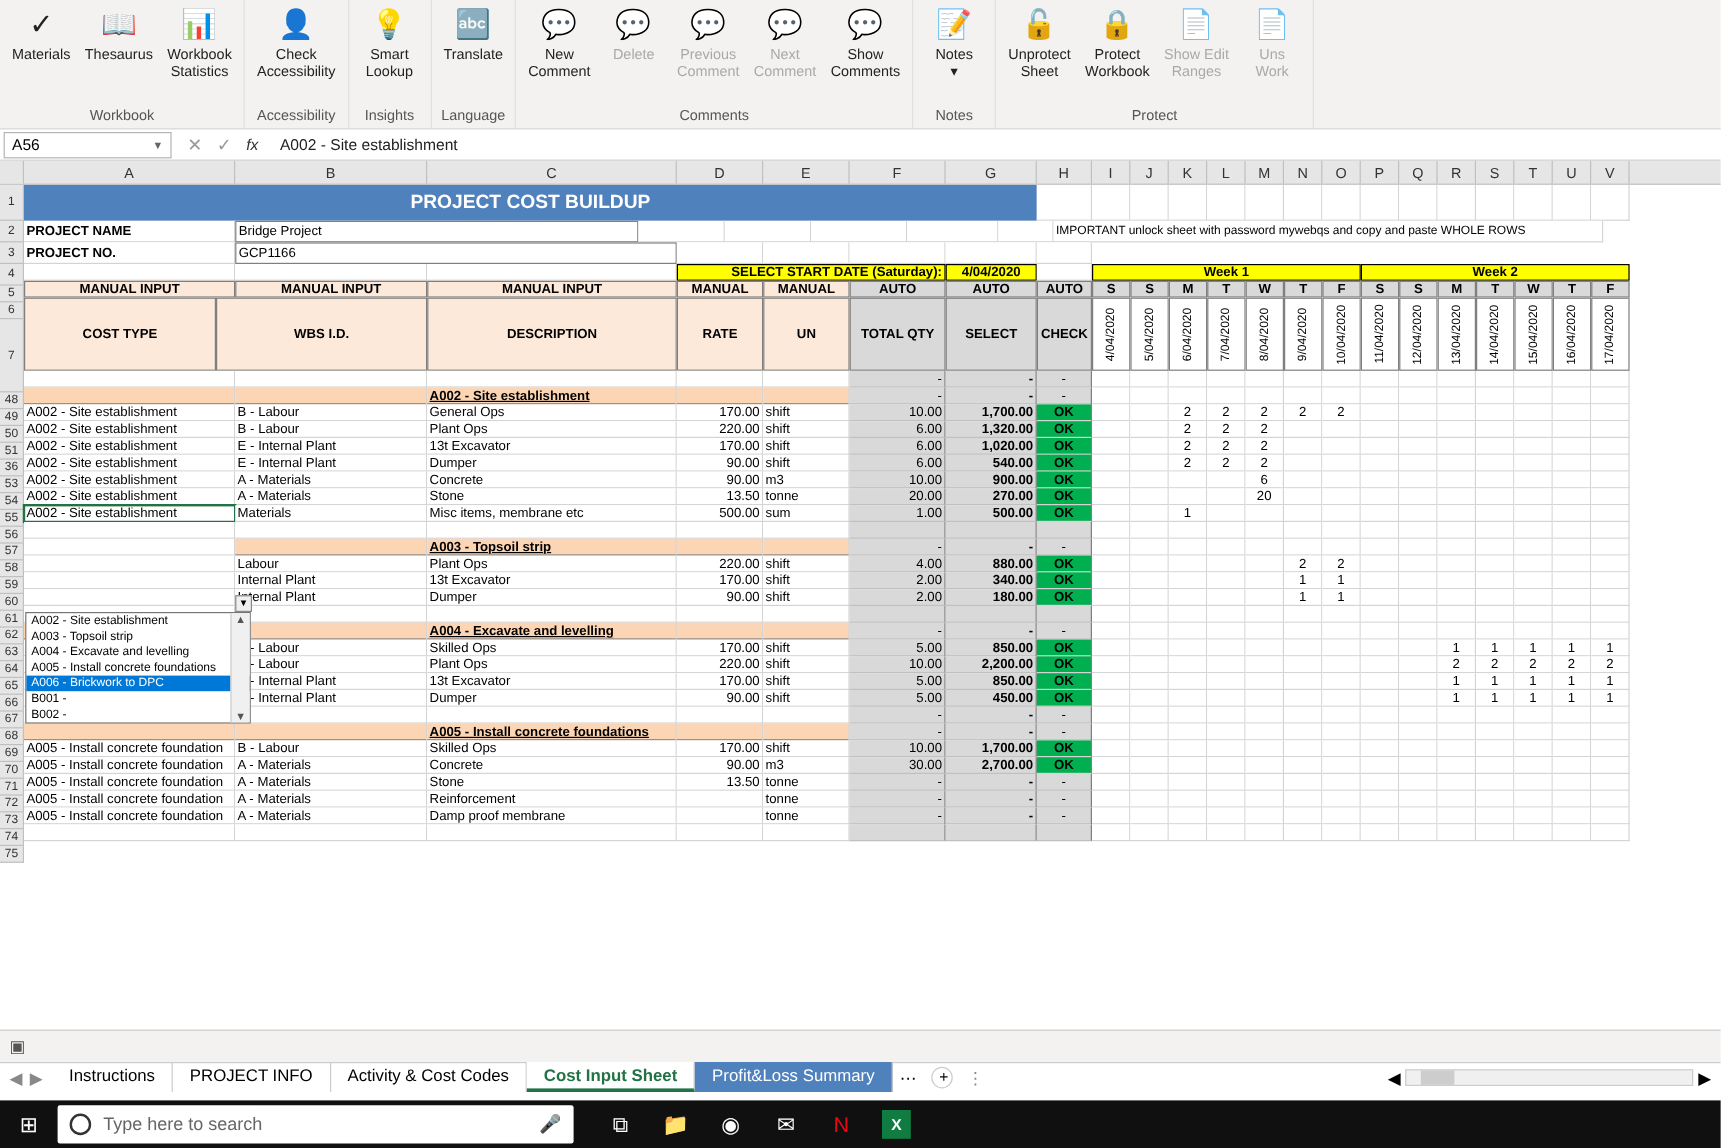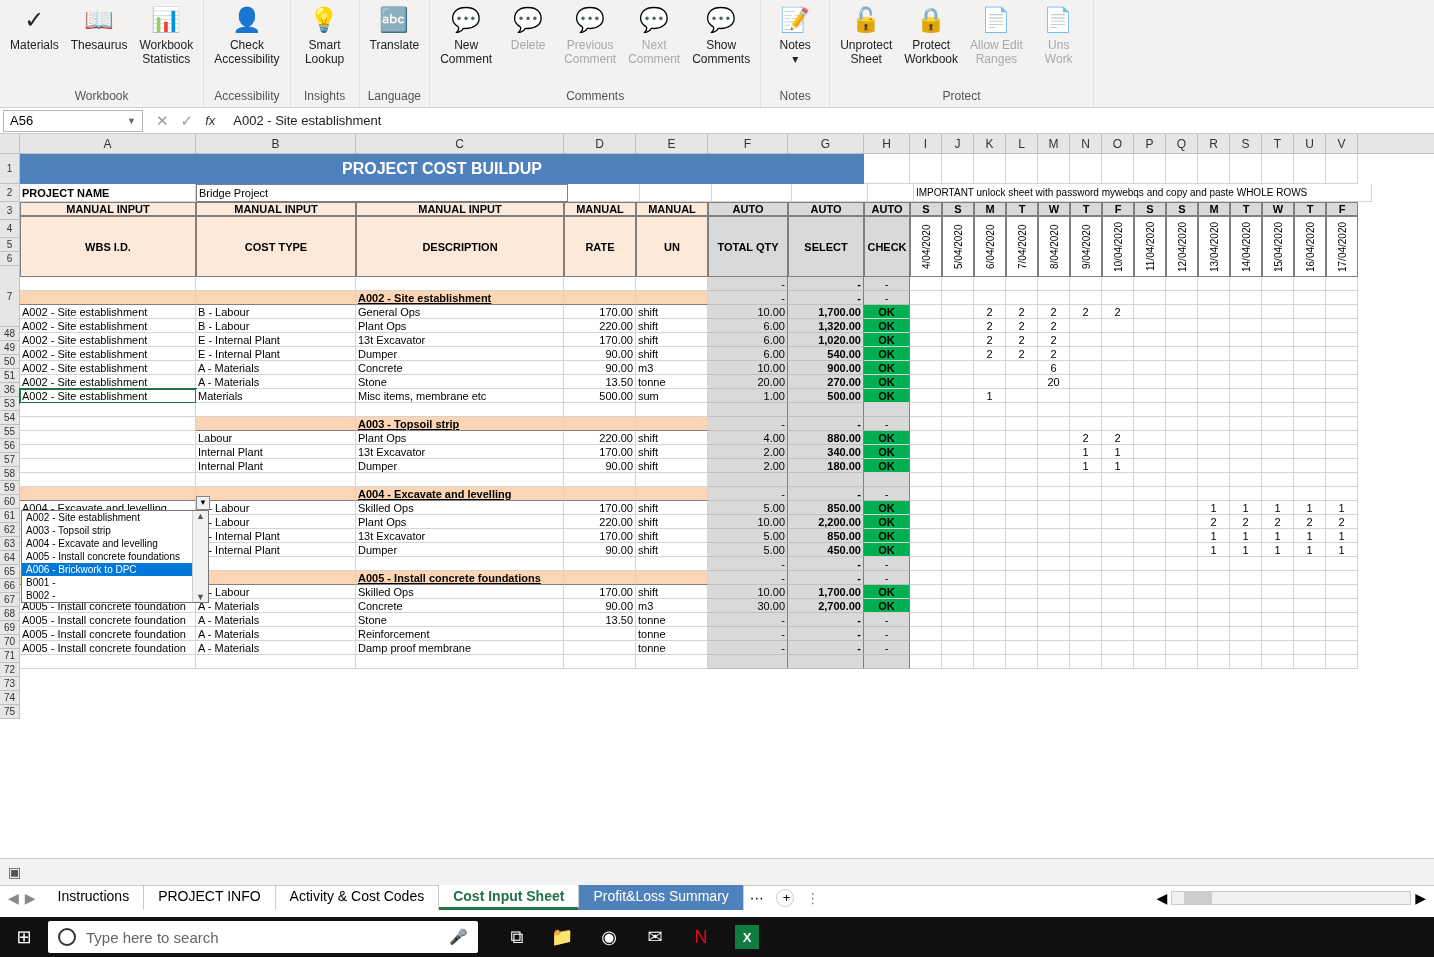--- a/index.html
+++ b/index.html
@@ -187,21 +187,21 @@
           <div class="lbl">Unprotect
 Sheet</div>
         </div>
         <div class="ribbon-btn">
           <div class="icn">🔒</div>
           <div class="lbl">Protect
 Workbook</div>
         </div>
         <div class="ribbon-btn disabled">
           <div class="icn">📄</div>
-          <div class="lbl">Allow Edit
+          <div class="lbl">Show Edit
 Ranges</div>
         </div>
         <div class="ribbon-btn disabled">
           <div class="icn">📄</div>
           <div class="lbl">Uns
 Work</div>
         </div>
       </div>
       <div class="ribbon-group-label">Protect</div>
     </div>
@@ -301,27 +301,46 @@
           <div class="cell " style="width: 32px;"></div>
           <div class="cell " style="width: 32px;"></div>
           <div class="cell " style="width: 32px;"></div>
           <div class="cell " style="width: 32px;"></div>
           <div class="cell " style="width: 32px;"></div>
           <div class="cell " style="width: 32px;"></div>
           <div class="cell " style="width: 32px;"></div>
         </div>
         <div class="row r234">
           <div class="cell bold" style="width: 176px;">PROJECT NAME</div>
-          <div class="cell bordered" style="width: 372px;">Bridge Project</div>
+          <div class="cell bordered" style="width: 336px;">Bridge Project</div>
           <div class="cell " style="width: 72px;"></div>
           <div class="cell " style="width: 72px;"></div>
           <div class="cell " style="width: 80px;"></div>
           <div class="cell " style="width: 76px;"></div>
           <div class="cell " style="width: 46px;"></div>
           <div class="cell " style="width: 458px; overflow: visible; font-size: 10px;">IMPORTANT unlock sheet with password mywebqs and copy and paste WHOLE ROWS</div>
+        </div>
+        <div class="row r234">
+          <div class="cell bold" style="width: 176px;">PROJECT NO.</div>
+          <div class="cell bordered" style="width: 368px;">GCP1166</div>
+          <div class="cell " style="width: 72px;"></div>
+          <div class="cell " style="width: 72px;"></div>
+          <div class="cell " style="width: 80px;"></div>
+          <div class="cell " style="width: 76px;"></div>
+          <div class="cell " style="width: 46px;"></div>
+        </div>
+        <div class="row ">
+          <div class="cell " style="width: 176px;"></div>
+          <div class="cell " style="width: 160px;"></div>
+          <div class="cell " style="width: 208px;"></div>
+          <div class="cell yellow right" style="width: 224px;">SELECT START DATE (Saturday):</div>
+          <div class="cell yellow" style="width: 76px;">4/04/2020</div>
+          <div class="cell " style="width: 46px;"></div>
+          <div class="cell yellow" style="width: 224px;">Week 1</div>
+          <div class="cell yellow" style="width: 224px;">Week 2</div>
         </div>
         <div class="row ">
           <div class="cell hdr-beige" style="width: 176px;">MANUAL INPUT</div>
           <div class="cell hdr-beige" style="width: 160px;">MANUAL INPUT</div>
           <div class="cell hdr-beige" style="width: 208px;">MANUAL INPUT</div>
           <div class="cell hdr-beige" style="width: 72px;">MANUAL</div>
           <div class="cell hdr-beige" style="width: 72px;">MANUAL</div>
           <div class="cell hdr-gray" style="width: 80px;">AUTO</div>
           <div class="cell hdr-gray" style="width: 76px;">AUTO</div>
           <div class="cell hdr-gray" style="width: 46px;">AUTO</div>
@@ -334,22 +353,22 @@
           <div class="cell hdr-gray" style="width: 32px;">F</div>
           <div class="cell hdr-gray" style="width: 32px;">S</div>
           <div class="cell hdr-gray" style="width: 32px;">S</div>
           <div class="cell hdr-gray" style="width: 32px;">M</div>
           <div class="cell hdr-gray" style="width: 32px;">T</div>
           <div class="cell hdr-gray" style="width: 32px;">W</div>
           <div class="cell hdr-gray" style="width: 32px;">T</div>
           <div class="cell hdr-gray" style="width: 32px;">F</div>
         </div>
         <div class="row tall">
+          <div class="cell hdr-beige" style="width: 160px;">COST TYPE</div>
           <div class="cell hdr-beige" style="width: 176px;">WBS I.D.</div>
-          <div class="cell hdr-beige" style="width: 160px;">COST TYPE</div>
           <div class="cell hdr-beige" style="width: 208px;">DESCRIPTION</div>
           <div class="cell hdr-beige" style="width: 72px;">RATE</div>
           <div class="cell hdr-beige" style="width: 72px;">UN</div>
           <div class="cell hdr-gray" style="width: 80px;">TOTAL QTY</div>
           <div class="cell hdr-gray" style="width: 76px;">SELECT</div>
           <div class="cell hdr-gray" style="width: 46px;">CHECK</div>
           <div class="cell date-vert" style="width: 32px;">4/04/2020</div>
           <div class="cell date-vert" style="width: 32px;">5/04/2020</div>
           <div class="cell date-vert" style="width: 32px;">6/04/2020</div>
           <div class="cell date-vert" style="width: 32px;">7/04/2020</div>

